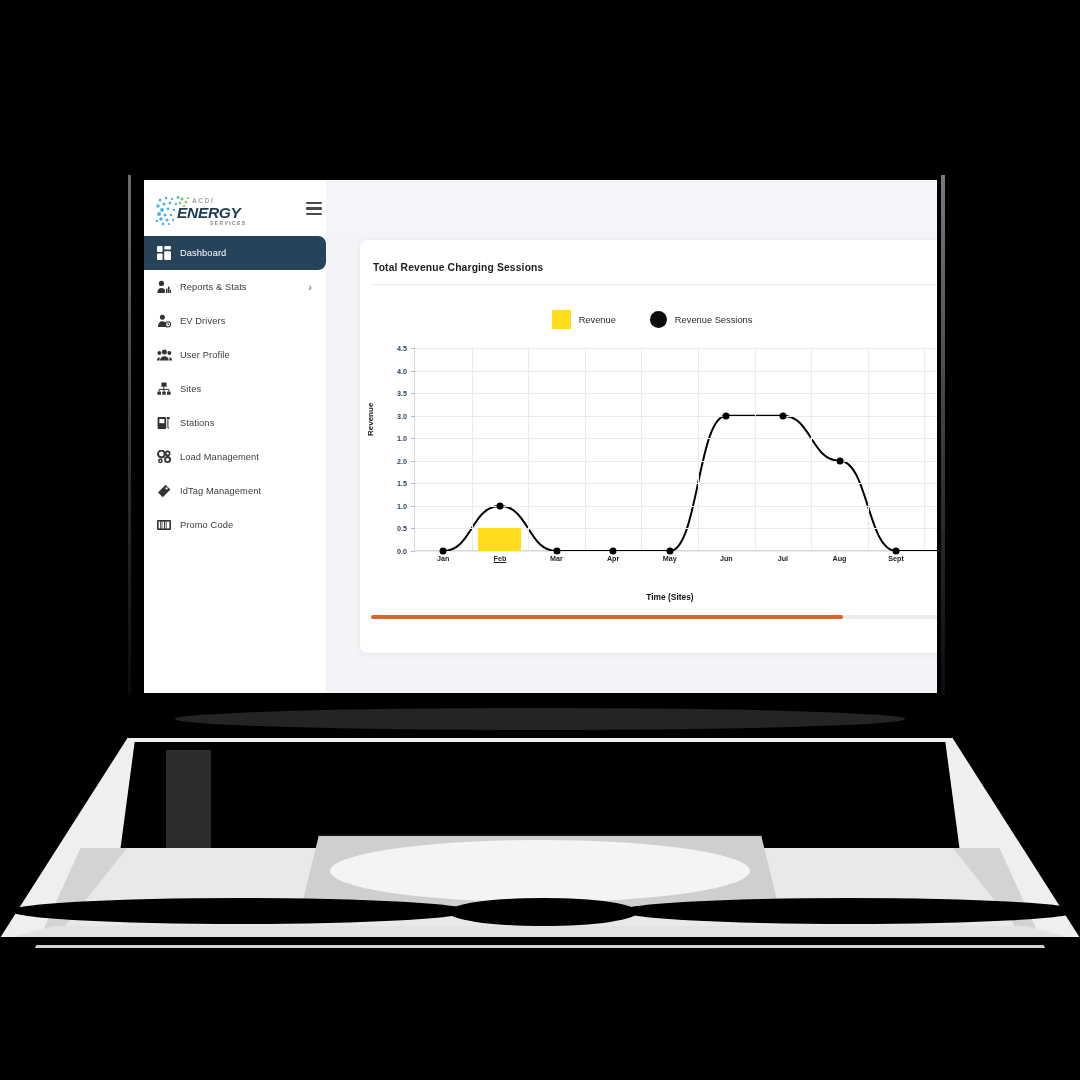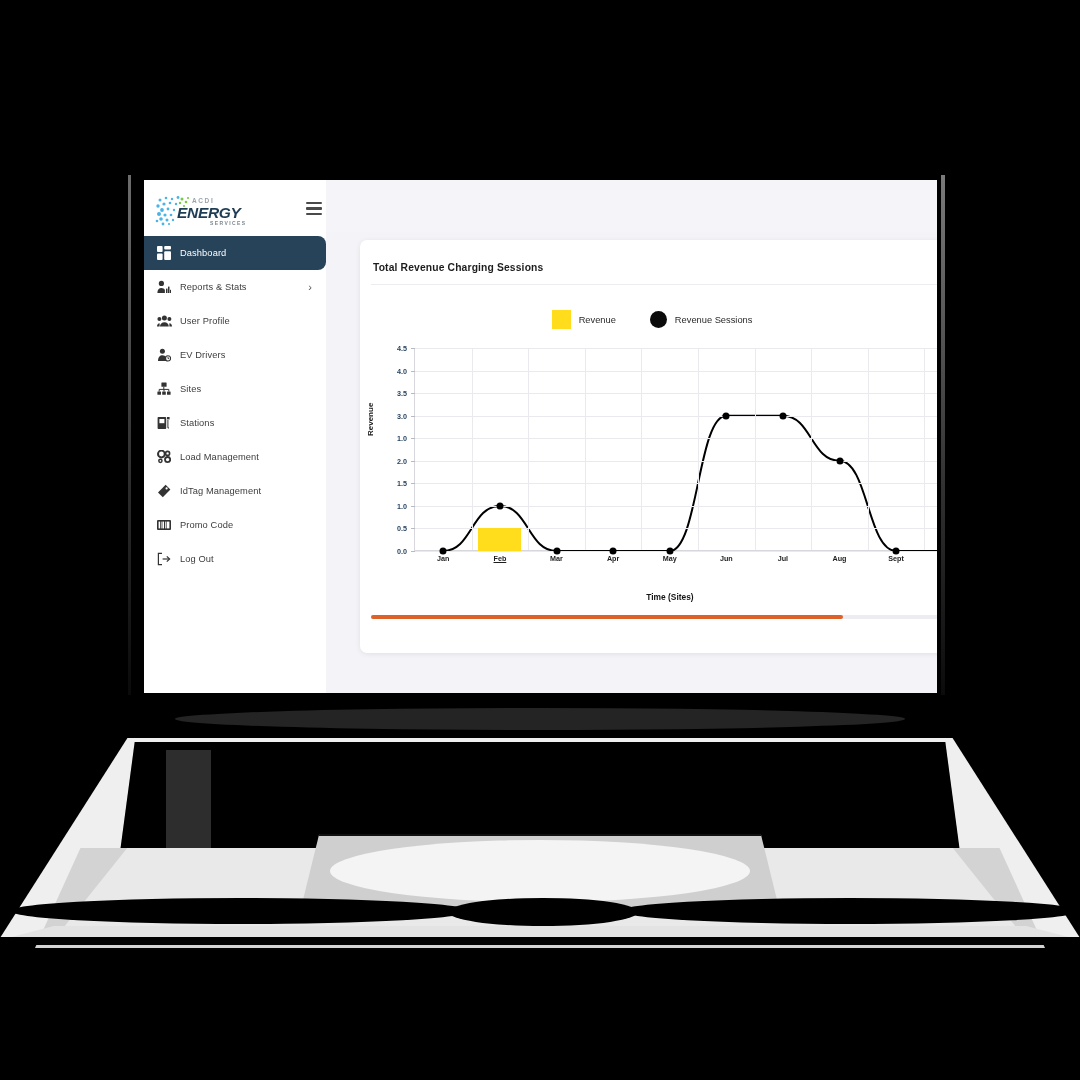--- a/index.html
+++ b/index.html
@@ -291,47 +291,47 @@
               <rect x="11" y="6.6" width="1.5" height="6.4"></rect>
               <rect x="13" y="9.8" width="1" height="3.2"></rect>
             </svg>
           </span>
           <span class="nav-label">Reports &amp; Stats</span>
           <span class="nav-chevron">›</span>
         </div>
 
         <div class="nav-item">
           <span class="nav-ico">
+            <svg width="14" height="14" viewBox="0 0 14 14" fill="#333">
+              <circle cx="5.4" cy="3.2" r="2.5"></circle>
+              <path d="M1 13 C1 9.2 2.9 7.2 5.4 7.2 C7.1 7.2 8.4 8 9.2 9.4 L9.2 13 Z"></path>
+              <circle cx="11" cy="10.4" r="2.6" fill="none" stroke="#333" stroke-width="1.1"></circle>
+              <path d="M11 8.8 L11 10.6 L12.2 10.6" stroke="#333" stroke-width="0.9" fill="none"></path>
+            </svg>
+          </span>
+          <span class="nav-label">EV Drivers</span>
+        </div>
+
+        <div class="nav-item">
+          <span class="nav-ico">
             <svg width="15" height="14" viewBox="0 0 15 14" fill="#333">
               <circle cx="7.4" cy="4" r="2.5"></circle>
               <circle cx="2.4" cy="5" r="2"></circle>
               <circle cx="12.4" cy="5" r="2"></circle>
               <path d="M3 12.6 C3 9.8 4.8 8.2 7.4 8.2 C10 8.2 11.8 9.8 11.8 12.6 Z"></path>
               <path d="M0 12.6 C0 10.6 0.9 9.4 2.6 9.2 L2.6 12.6 Z"></path>
               <path d="M15 12.6 C15 10.6 14.1 9.4 12.4 9.2 L12.4 12.6 Z"></path>
             </svg>
           </span>
           <span class="nav-label">User Profile</span>
         </div>
 
         <div class="nav-item">
           <span class="nav-ico">
             <svg width="14" height="14" viewBox="0 0 14 14" fill="#333">
-              <circle cx="5.4" cy="3.2" r="2.5"></circle>
-              <path d="M1 13 C1 9.2 2.9 7.2 5.4 7.2 C7.1 7.2 8.4 8 9.2 9.4 L9.2 13 Z"></path>
-              <circle cx="11" cy="10.4" r="2.6" fill="none" stroke="#333" stroke-width="1.1"></circle>
-              <path d="M11 8.8 L11 10.6 L12.2 10.6" stroke="#333" stroke-width="0.9" fill="none"></path>
-            </svg>
-          </span>
-          <span class="nav-label">EV Drivers</span>
-        </div>
-
-        <div class="nav-item">
-          <span class="nav-ico">
-            <svg width="14" height="14" viewBox="0 0 14 14" fill="#333">
               <rect x="4.4" y="0.6" width="5.2" height="4.2" rx="0.5"></rect>
               <rect x="0.4" y="9.4" width="3.6" height="3.4" rx="0.5"></rect>
               <rect x="5.2" y="9.4" width="3.6" height="3.4" rx="0.5"></rect>
               <rect x="10" y="9.4" width="3.6" height="3.4" rx="0.5"></rect>
               <path d="M6.8 4.8 L6.8 7.4 M2.2 9.4 L2.2 7.4 L11.8 7.4 L11.8 9.4 M7 7.4 L7 9.4" stroke="#333" stroke-width="1" fill="none"></path>
             </svg>
           </span>
           <span class="nav-label">Sites</span>
         </div>
 
@@ -376,30 +376,20 @@
               <rect x="1.6" y="2.6" width="1.4" height="6.8" fill="#fff"></rect>
               <rect x="3.8" y="2.6" width="0.8" height="6.8" fill="#fff"></rect>
               <rect x="5.4" y="2.6" width="1.6" height="6.8" fill="#fff"></rect>
               <rect x="8" y="2.6" width="0.8" height="6.8" fill="#fff"></rect>
               <rect x="9.6" y="2.6" width="2.8" height="6.8" fill="#fff"></rect>
             </svg>
           </span>
           <span class="nav-label">Promo Code</span>
         </div>
 
-        <div class="nav-item">
-          <span class="nav-ico">
-            <svg width="14" height="14" viewBox="0 0 14 14" fill="none" stroke="#333" stroke-width="1.2">
-              <path d="M5 1.4 L1.4 1.4 L1.4 12.6 L5 12.6"></path>
-              <path d="M5.6 7 L12.4 7"></path>
-              <path d="M9.8 4.4 L12.6 7 L9.8 9.6"></path>
-            </svg>
-          </span>
-          <span class="nav-label">Log Out</span>
-        </div>
 
       </div>
     </div>
 
     <div class="content">
       <div class="topbar"></div>
 
       <div class="card">
         <div class="card-title">Total Revenue Charging Sessions</div>
         <div class="card-divider"></div>

